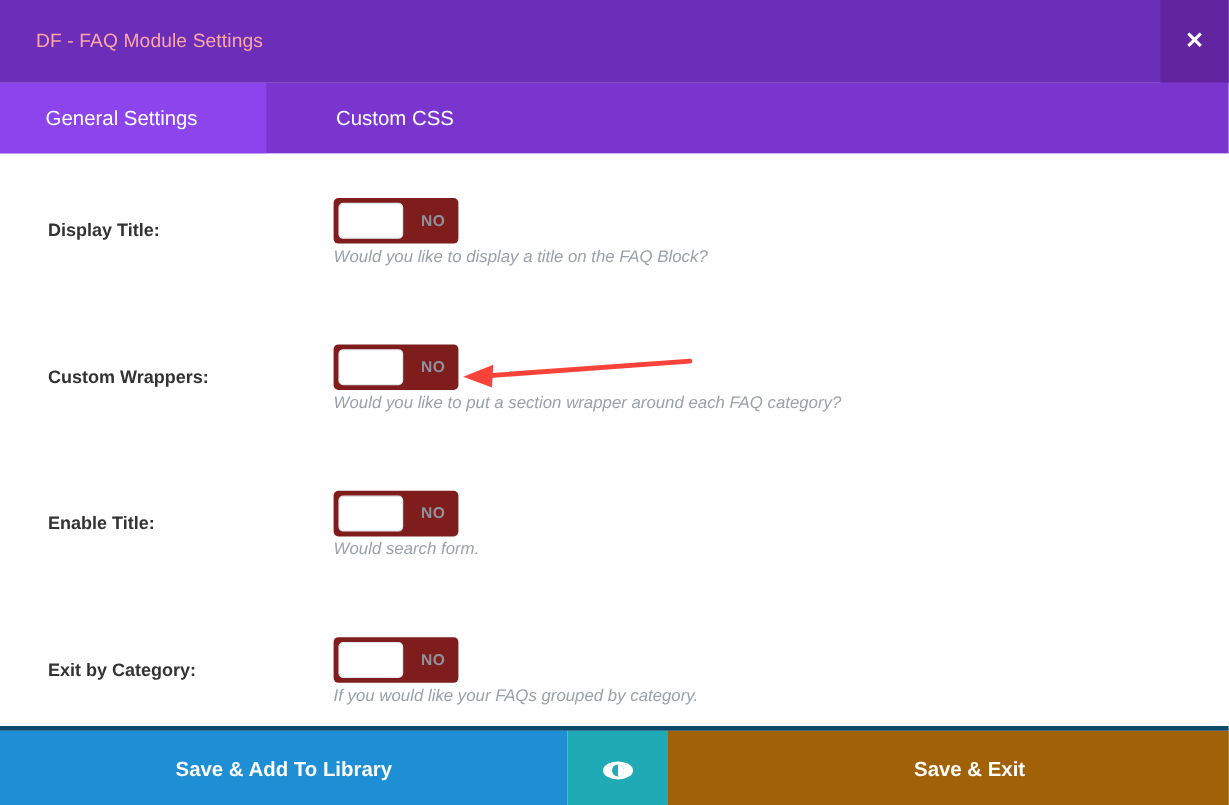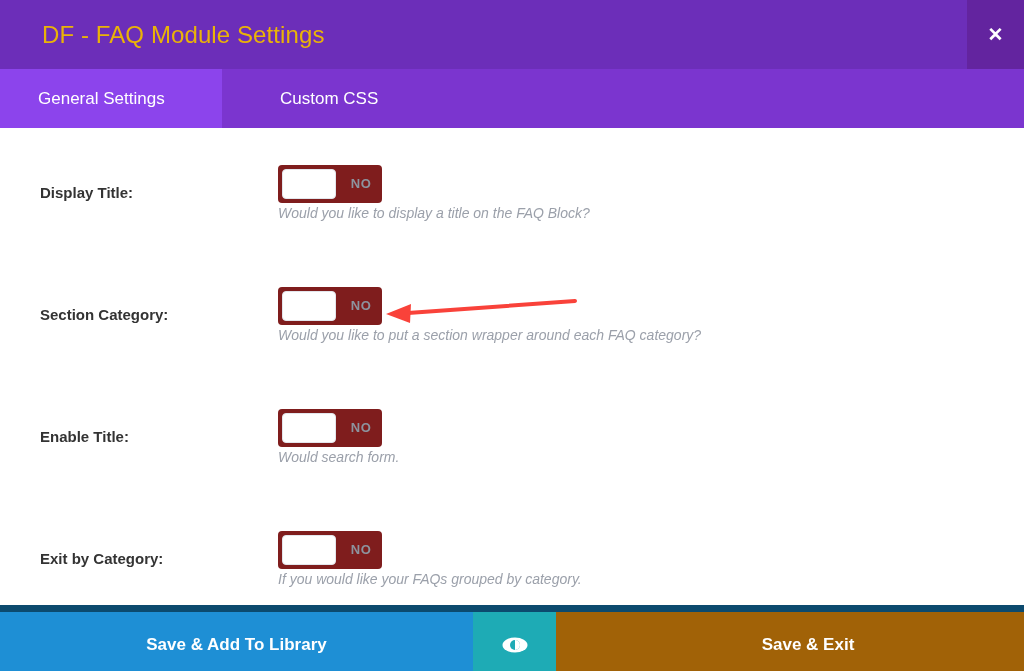--- a/index.html
+++ b/index.html
@@ -25,27 +25,27 @@
   .modal-header {
     position: absolute;
     left: 0;
     top: 0;
     width: 1024px;
     height: 69px;
     background: #6C2EB9;
   }
   .modal-title {
     position: absolute;
-    left: 42px;
+    left: 30px;
     top: 0;
     height: 69px;
     line-height: 69px;
-    font-size: 24px;
+    font-size: 16px;
     font-weight: 400;
-    color: #eab308;
+    color: #fca5a5;
     letter-spacing: 0.1px;
     white-space: nowrap;
   }
   .close-btn {
     position: absolute;
     right: 0;
     top: 0;
     width: 57px;
     height: 69px;
     background: #63249F;
@@ -182,21 +182,21 @@
     pointer-events: none;
   }
 
   
   .footer {
     position: absolute;
     left: 0;
     bottom: 0;
     width: 1024px;
     height: 66px;
-    border-top: 7px solid #0c4a6e;
+    border-top: 4px solid #0c4a6e;
     box-sizing: border-box;
   }
   .footer-btn {
     position: absolute;
     top: 0;
     height: 65px;
     line-height: 65px;
     text-align: center;
     color: #ffffff;
     font-size: 17px;
@@ -253,21 +253,21 @@
     <div class="field-row" style="top:55px;">
       <div class="field-label">Display Title:</div>
       <div class="toggle">
         <div class="knob"></div>
         <div class="state">NO</div>
       </div>
       <div class="field-desc">Would you like to display a title on the FAQ Block?</div>
     </div>
 
     <div class="field-row" style="top:177px;">
-      <div class="field-label">Section Category:</div>
+      <div class="field-label">Custom Wrappers:</div>
       <div class="toggle">
         <div class="knob"></div>
         <div class="state">NO</div>
       </div>
       <div class="field-desc">Would you like to put a section wrapper around each FAQ category?</div>
     </div>
 
     <div class="field-row" style="top:299px;">
       <div class="field-label">Enable Title:</div>
       <div class="toggle">

